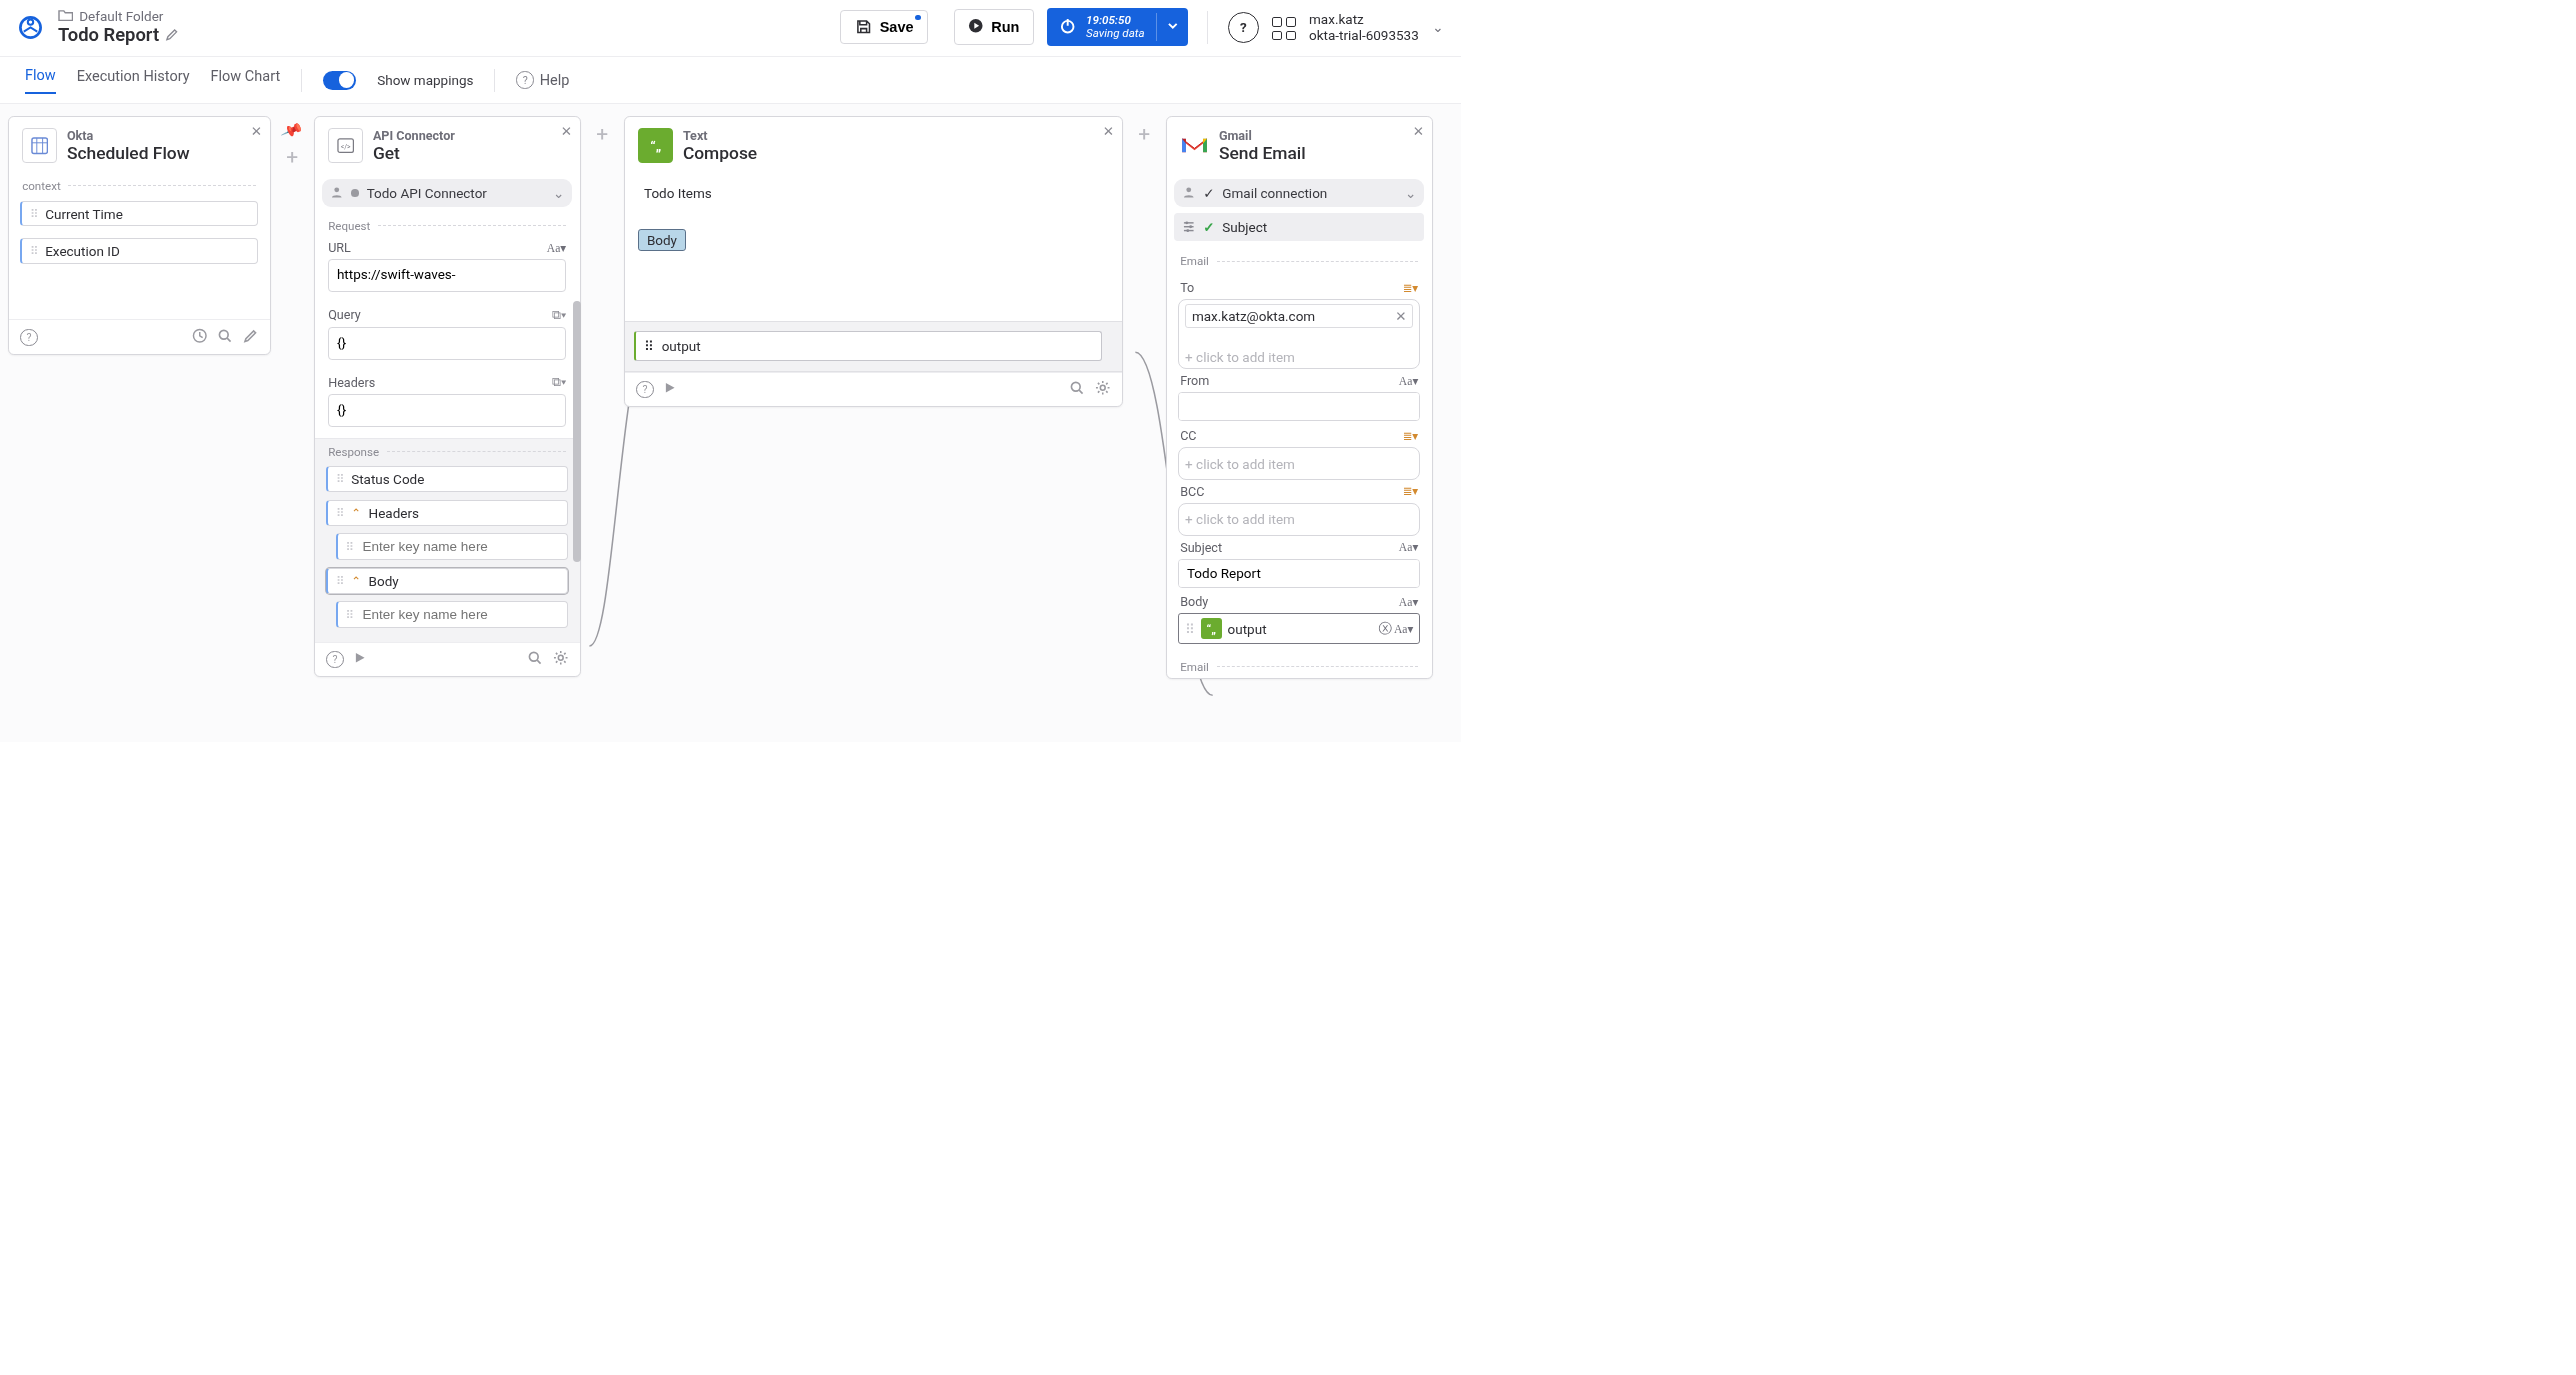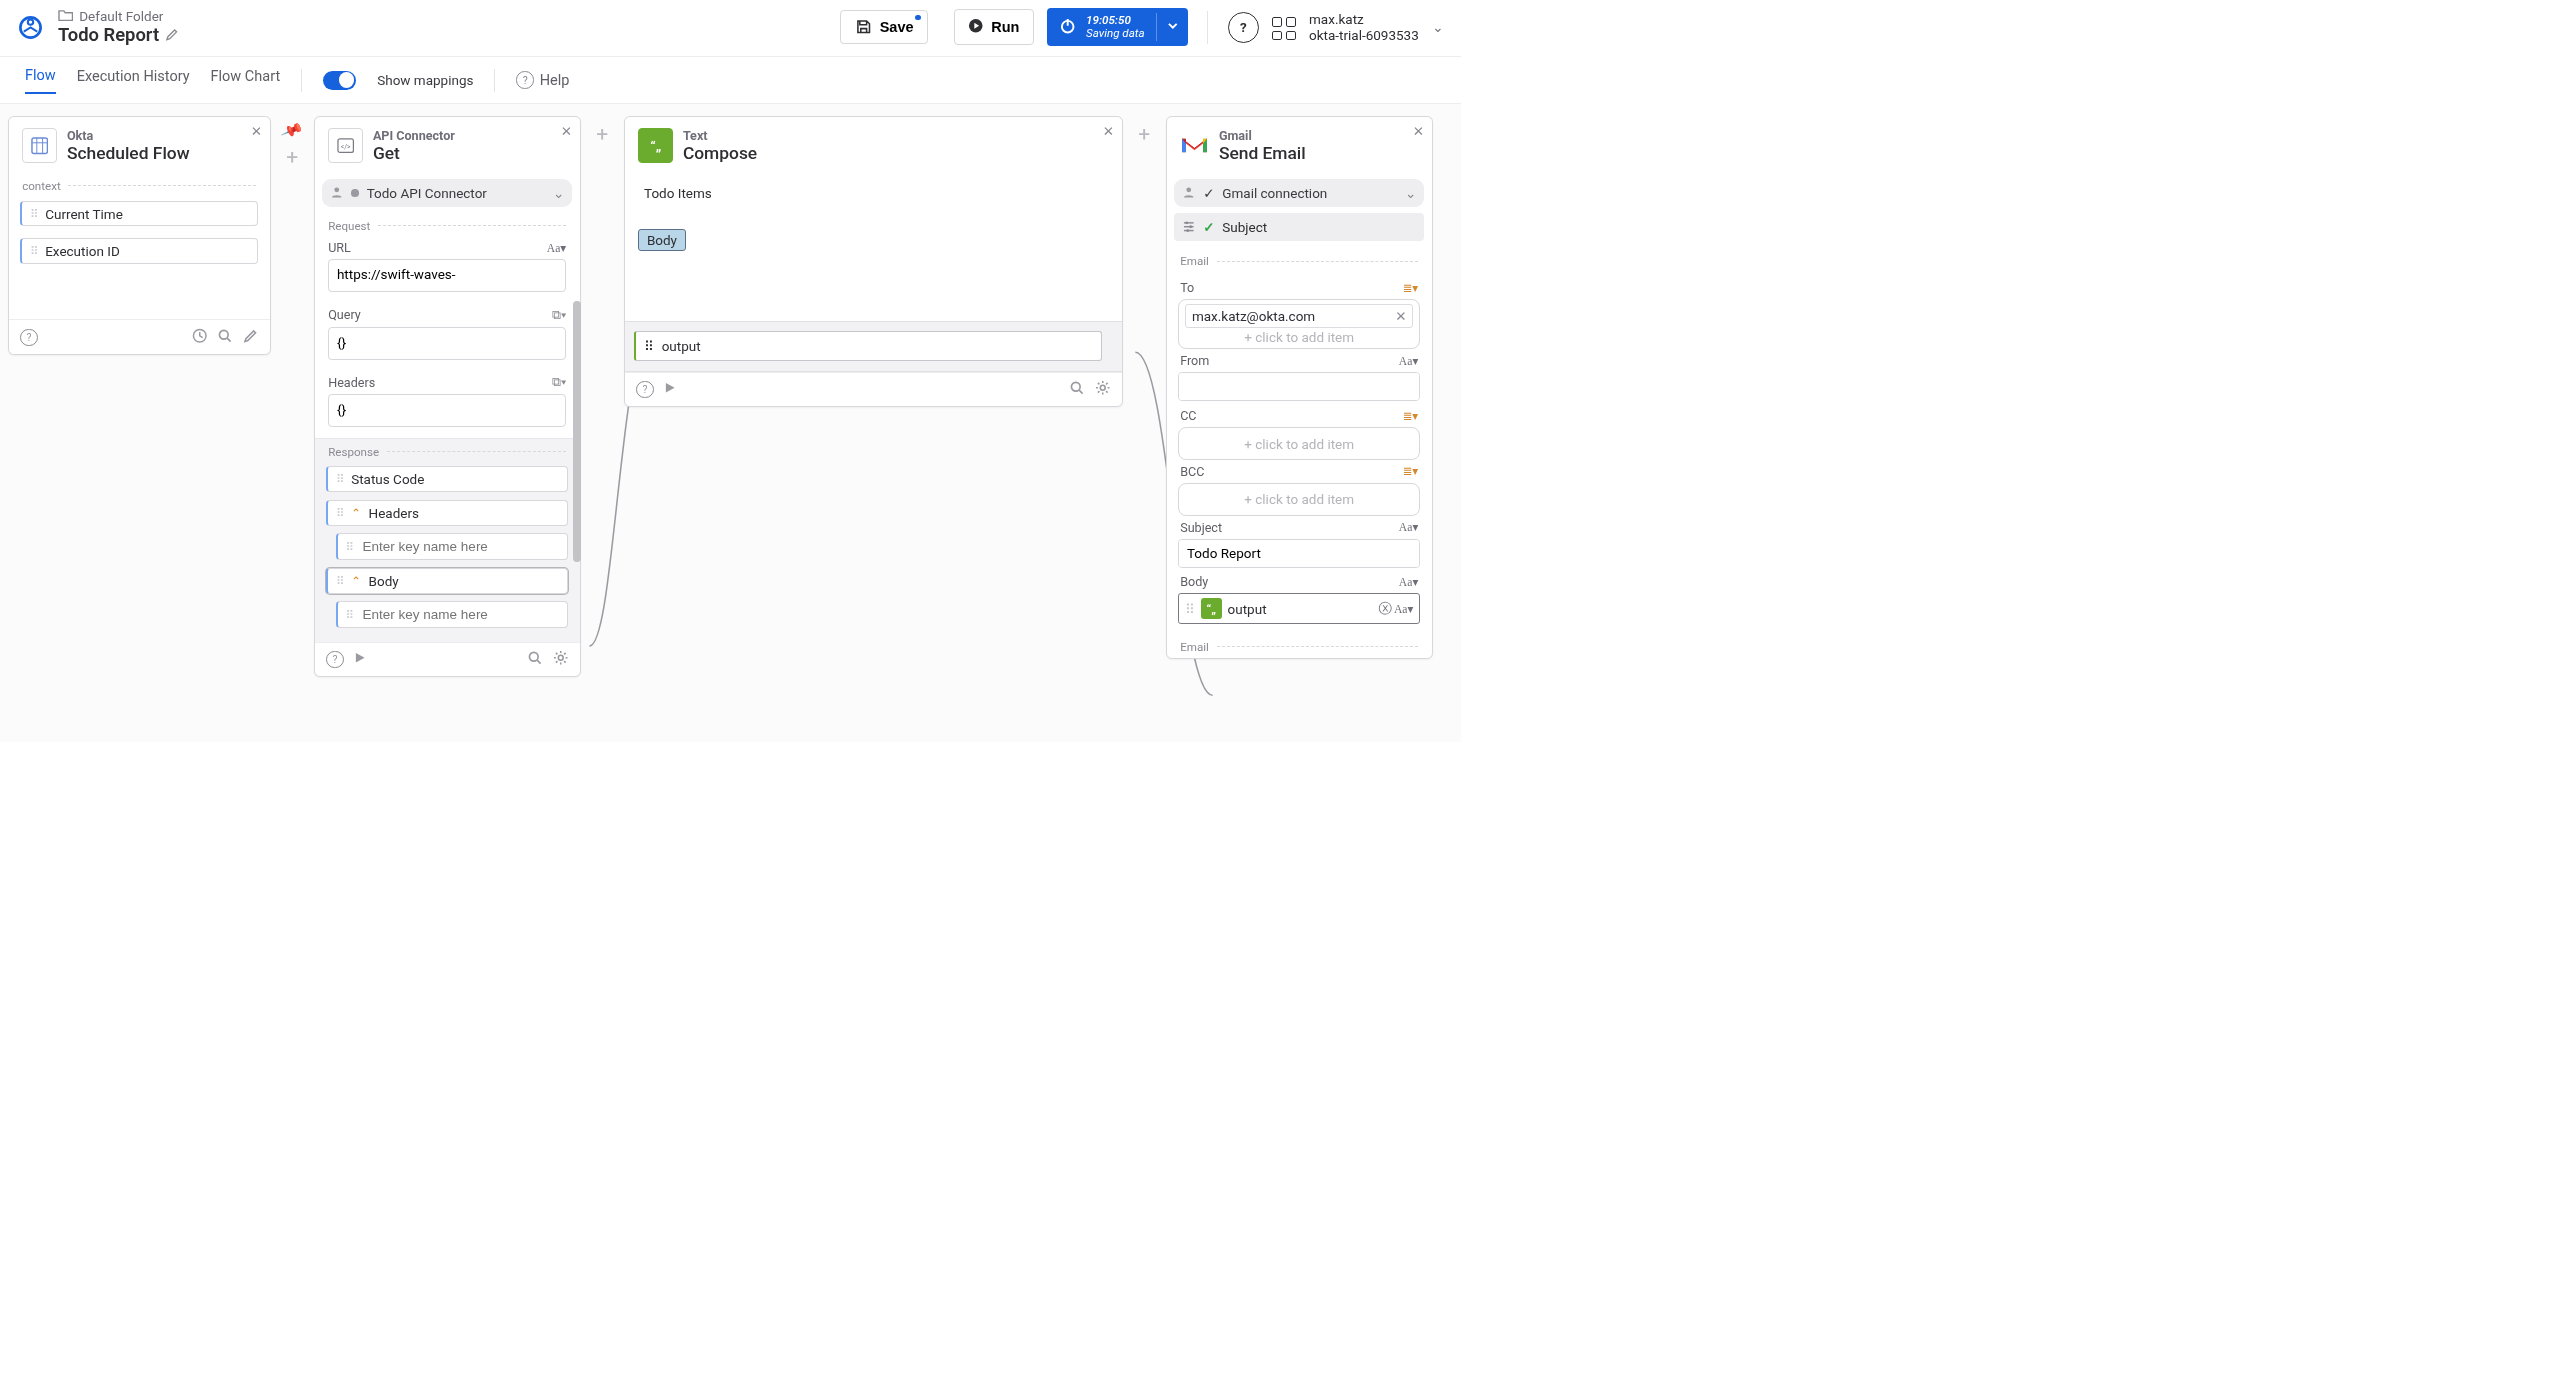--- a/index.html
+++ b/index.html
@@ -240,23 +240,23 @@
   padding:5.8px 7.7px;
 }
 
 
 .email-block { padding: 3.9px 11.6px 3.9px 11.6px; }
 .label-row { display:flex; justify-content:space-between; align-items:center; font-size:12.6px; color:#5e5e66; margin:3.9px 1.9px 3.9px 1.9px;gap:24px;}
 .list-toggle { color:#d38a2f; font-size:11.6px;}
 .chip-box {
   border:1px solid var(--grey-border); border-radius:8px;
   background:#fff; padding:3.9px 5.8px; min-height:33px;
-  display:flex; flex-wrap:wrap; align-items:center; gap:1px;
-}
-.chip-box .add { color:#b4b4ba; width:100%; text-align:center; cursor:text;}
+  display:flex; flex-wrap:wrap; align-items:center; gap:21px;
+}
+.chip-box .add { color:#b4b4ba; width:100%; text-align:left; cursor:text;}
 .chip-item {
   border:1px solid #dcdce0; border-radius:2.9px;
   padding:2.9px 5.8px; display:flex; align-items:center; gap:5.8px;
 }
 .chip-x { color:#8a8a92; cursor:pointer; }
 
 .body-pill {
   border:1px solid #797982; border-radius:2.9px;
   display:flex; align-items:center; gap:5.8px;
   padding:3.9px 5.8px; background:#fff;

